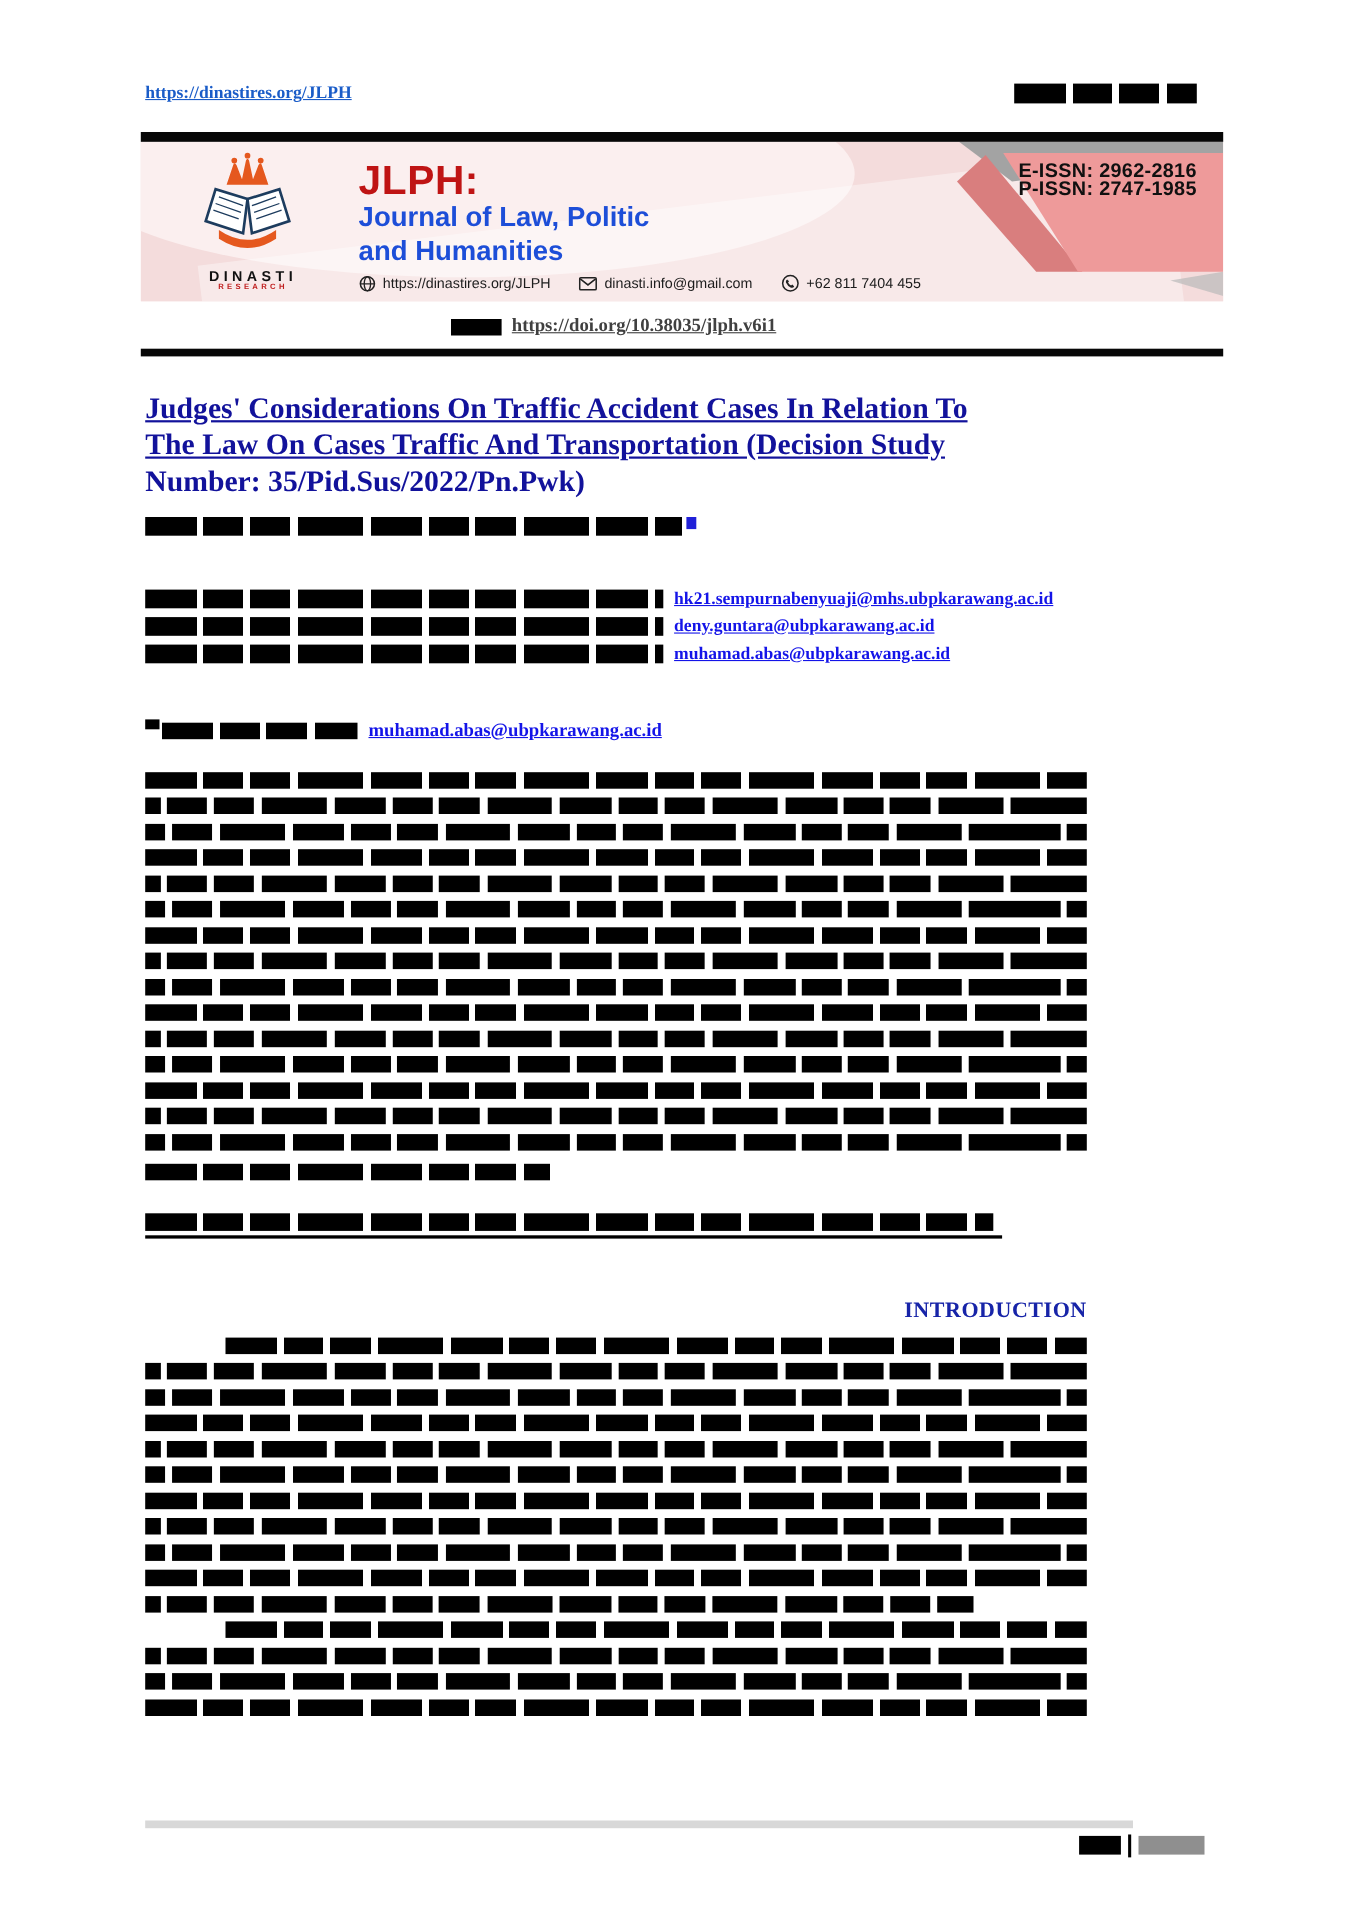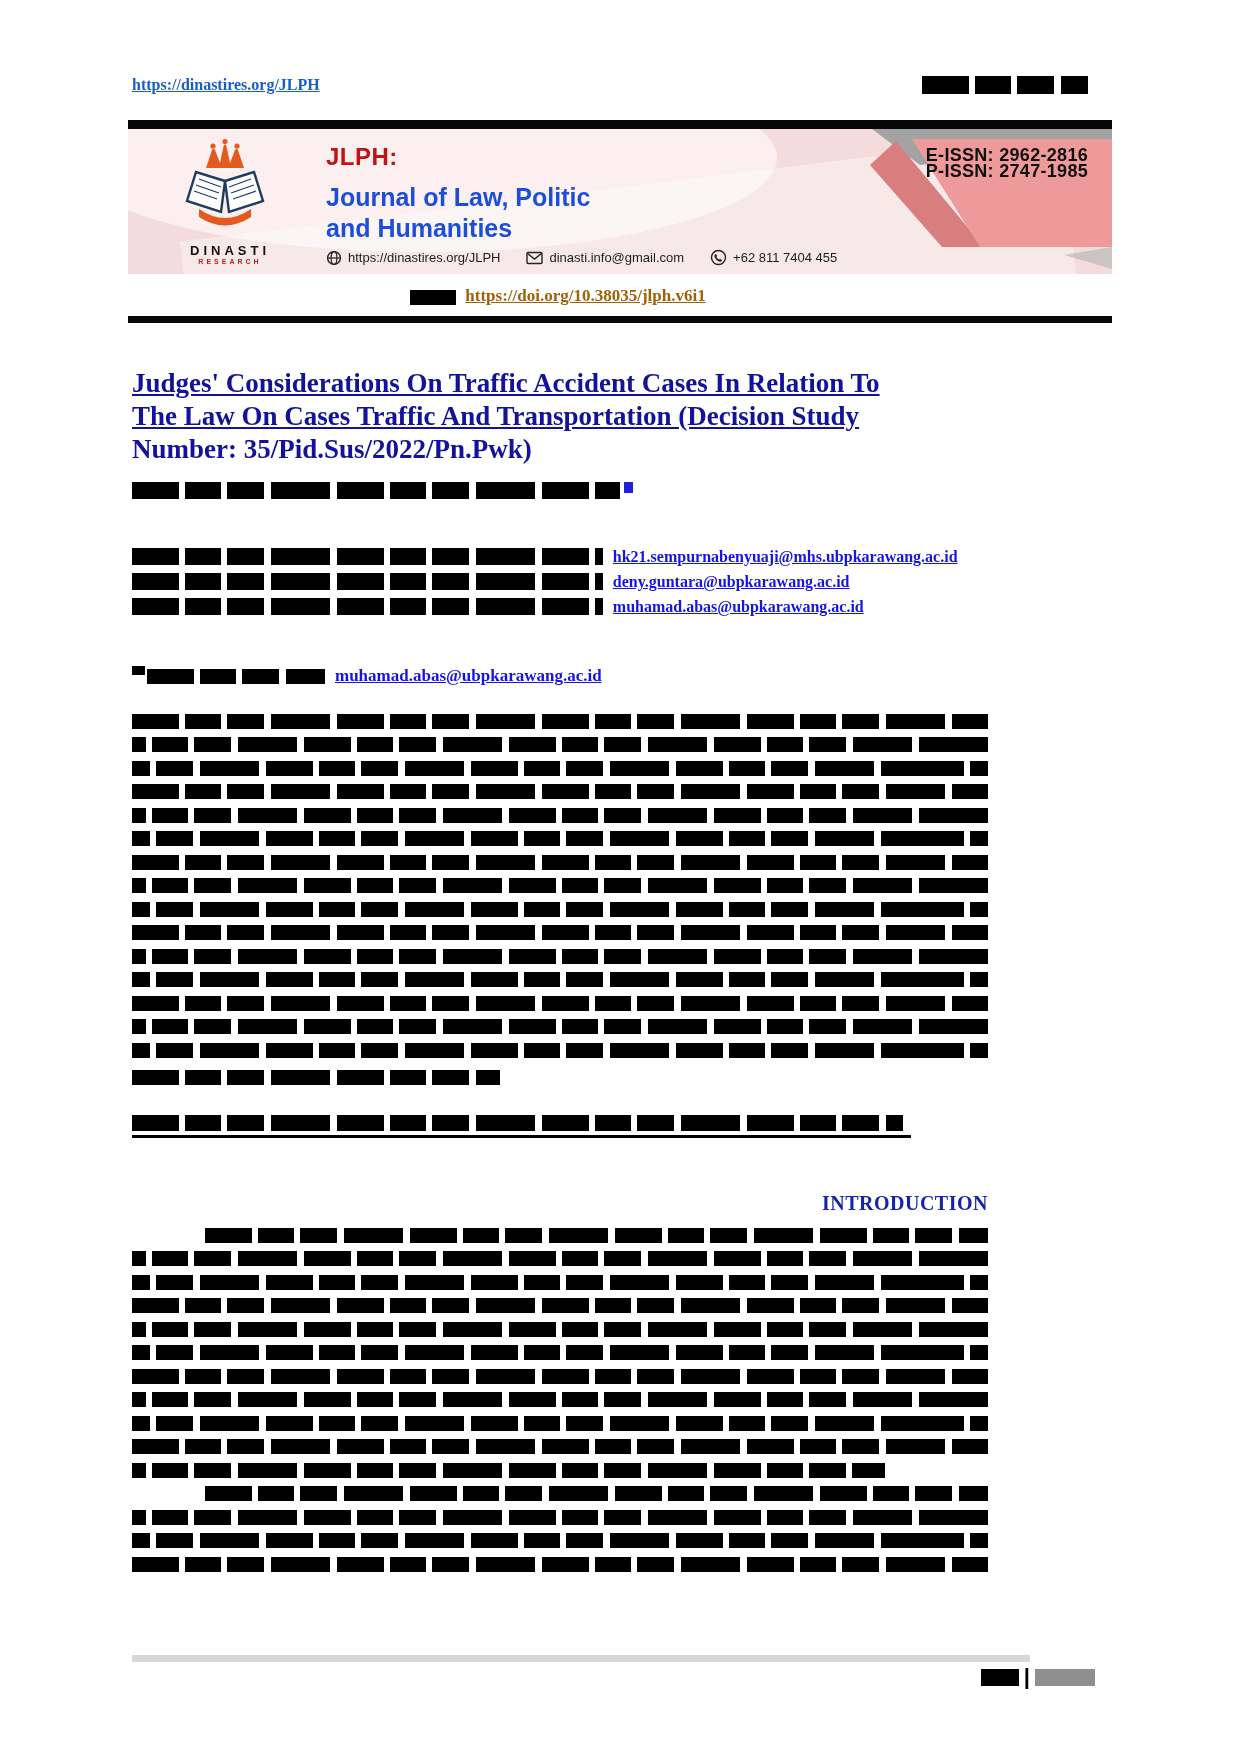--- a/index.html
+++ b/index.html
@@ -15,38 +15,38 @@
   
   .rule-thick{margin-top:20px;height:9px;background:#070707;}
   .rule-mid{margin-top:8px;height:7px;background:#070707;}
 
   
   .banner{position:relative;height:145px;background:#f4dcdc;overflow:hidden;}
   .wave1{position:absolute;left:-6%;top:-45%;width:72%;height:130%;background:#fbefef;border-radius:50%;}
   .wave2{position:absolute;right:4%;bottom:-60%;width:90%;height:120%;background:#ffffff;opacity:.38;transform:rotate(-7deg);}
   .logo{position:absolute;left:42px;top:8px;width:120px;height:132px;text-align:center;}
   .jlph{position:absolute;left:198px;top:14px;font-family:"Liberation Sans",sans-serif;font-weight:bold;
-        font-size:24px;color:#bf1414;letter-spacing:.5px;}
+        font-size:37px;color:#bf1414;letter-spacing:.5px;}
   .jname{position:absolute;left:198px;top:53px;font-family:"Liberation Sans",sans-serif;font-weight:bold;
         font-size:25px;line-height:31px;color:#1d4ed8;}
   .contacts{position:absolute;left:198px;top:120px;display:flex;align-items:center;gap:26px;
         font-family:"Liberation Sans",sans-serif;font-size:13px;color:#1c1c1c;}
   .contact{display:flex;align-items:center;gap:6px;}
   .deco{position:absolute;right:0;top:0;width:300px;height:145px;}
   .issn{position:absolute;right:24px;top:18px;font-family:"Liberation Sans",sans-serif;font-weight:bold;
         font-size:18px;line-height:16px;color:#101010;letter-spacing:.3px;}
 
   
   .doi-wrap{margin-top:9px;text-align:center;padding-right:124px;line-height:25px;}
-  .doi-wrap a{color:#a16207;font-weight:bold;font-size:17px;text-decoration:underline;}
+  .doi-wrap a{color:#404040;font-weight:bold;font-size:17px;text-decoration:underline;}
   .chip{display:inline-block;background:#000;vertical-align:middle;}
 
   
   .content{padding-right:124px;padding-left:4px;}
-  h1.title{margin:44px 0 0 0;font-size:27px;line-height:33px;font-weight:bold;color:#12129b;}
+  h1.title{margin:31px 0 0 0;font-size:27px;line-height:33px;font-weight:bold;color:#12129b;}
   h1.title .u{text-decoration:underline;}
 
   
   .rl{height:15px;margin-bottom:8.5px;background-color:transparent;background-image:
       repeating-linear-gradient(90deg,#000 0 47px,transparent 47px 53px,#000 53px 89px,
       transparent 89px 95px,#000 95px 132px,transparent 132px 139px,#000 139px 198px,transparent 198px 205px);}
   .rl:nth-child(3n+2){background-position:-33px 0;}
   .rl:nth-child(3n){background-position:-71px 0;}
 
   

